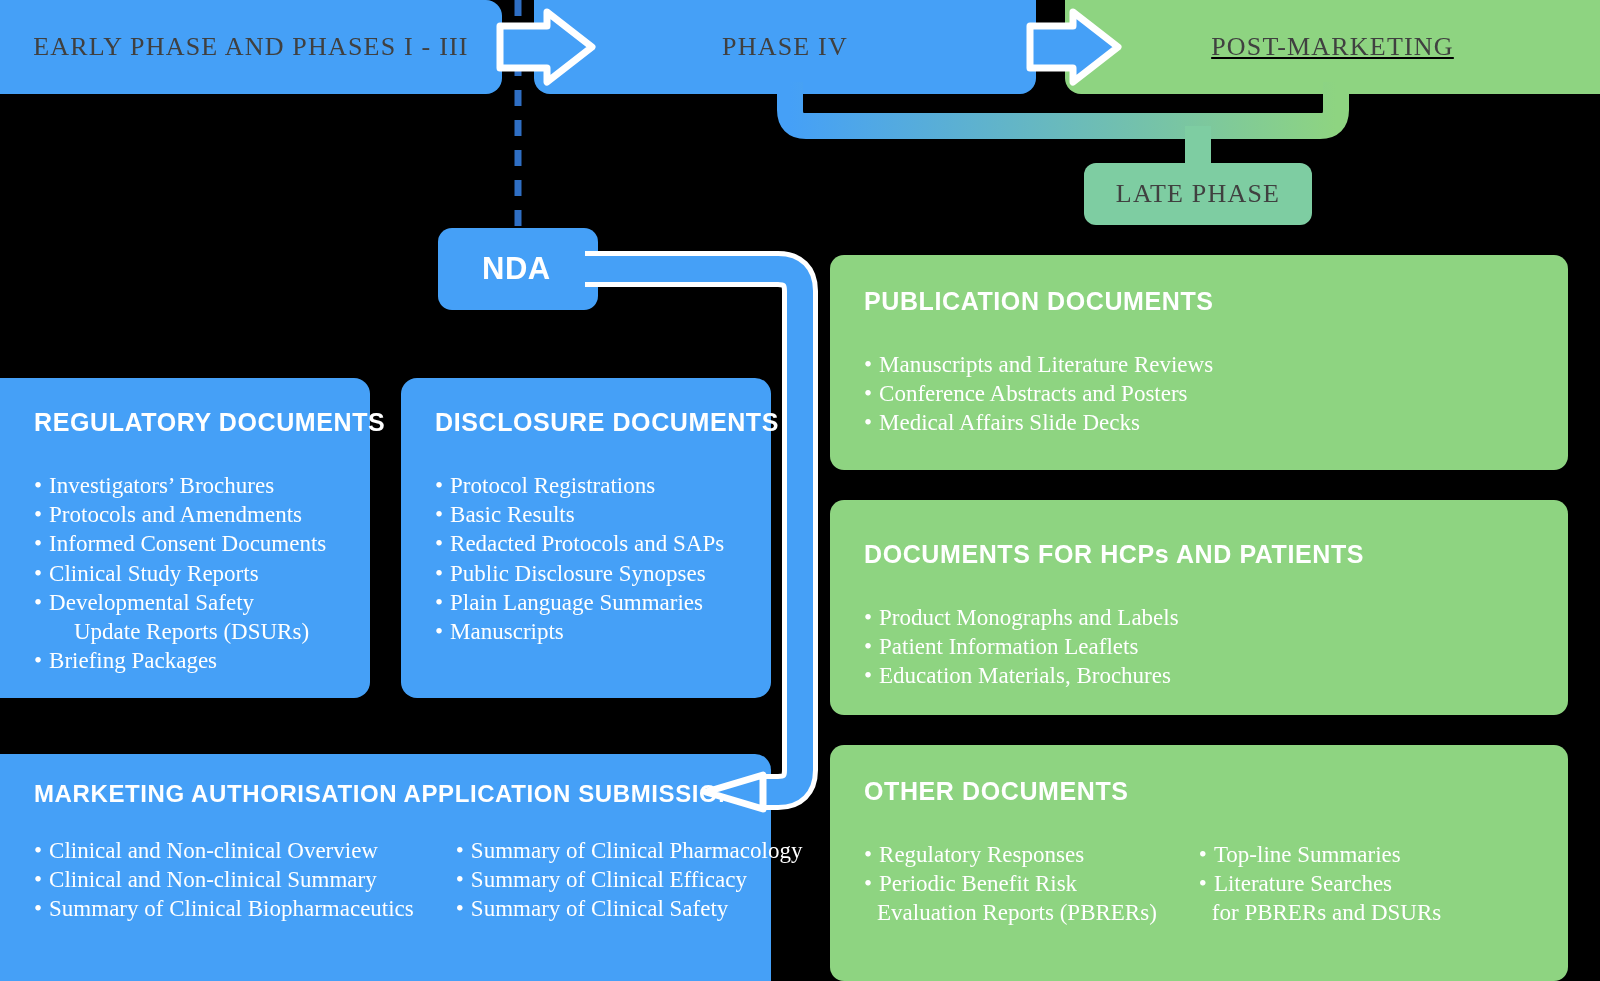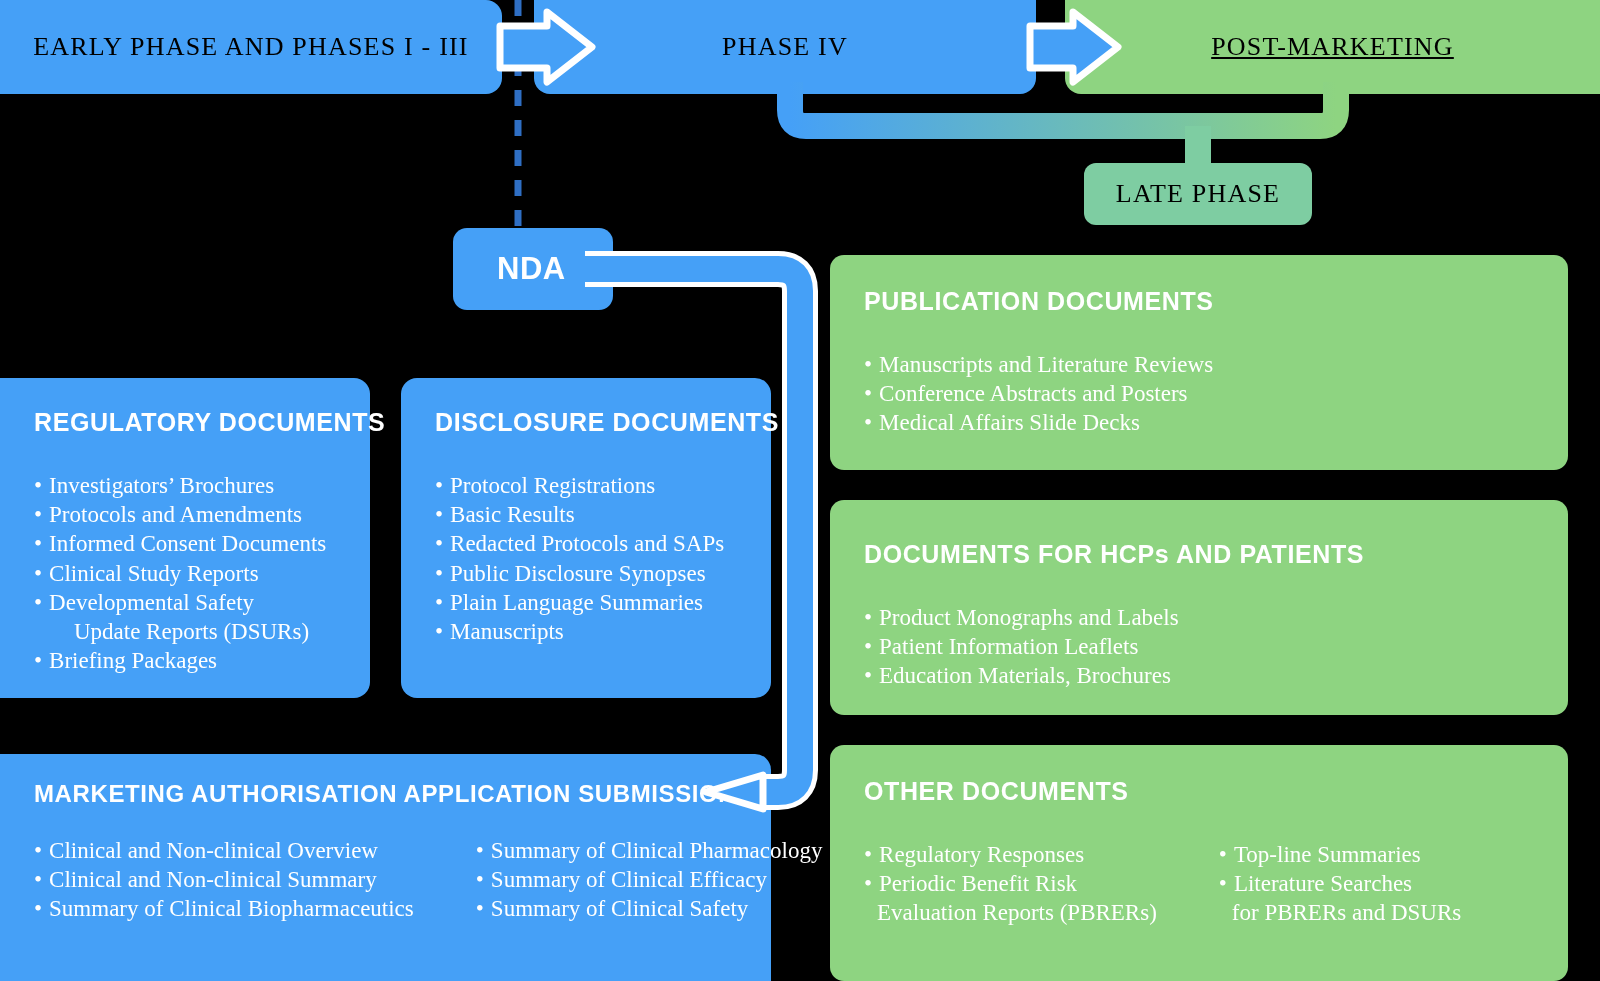--- a/index.html
+++ b/index.html
@@ -9,41 +9,41 @@
 
   .box{position:absolute;box-sizing:border-box;border-radius:16px;}
   .blue{background:#45a0f7;}
   .green{background:#8ed481;}
   .teal{background:#7ecda2;}
 
   
   .phase{display:flex;align-items:center;justify-content:center;}
   .phase-label{
     font-family:"Liberation Serif",serif;
-    color:#000000;font-size:26px;letter-spacing:1.2px;
+    color:#404040;font-size:26px;letter-spacing:1.2px;
     text-align:left;white-space:nowrap;
   }
 
   
   .card{padding:30px 34px;}
   .card-title{
     font-family:"Liberation Sans",sans-serif;
     font-weight:bold;color:#fff;font-size:25px;letter-spacing:.6px;
     margin:0 0 34px 0;white-space:nowrap;
   }
   .card-title.small{font-size:24px;}
   .bullets{list-style:none;margin:0;padding:0;}
   .bullets li{
     font-family:"Liberation Serif",serif;
     color:#ffffff;font-size:23px;line-height:1.27;
     white-space:nowrap;
   }
   .bullets li.cont{text-indent:13px;text-align:center;}
   .bullets li .dot{margin-right:7px;}
-  .cols{display:flex;gap:62px;}
+  .cols{display:flex;gap:42px;}
 
   
   #nda{display:flex;align-items:center;justify-content:flex-start;}
   #nda .nda-label{
     font-family:"Liberation Sans",sans-serif;font-weight:bold;
     color:#fff;font-size:31px;letter-spacing:.5px;padding-left:44px;
   }
 
   svg.overlay{position:absolute;left:0;top:0;width:1600px;height:981px;
               pointer-events:none;overflow:visible;}
@@ -62,21 +62,21 @@
   </div>
 
   <div class="box green phase" id="ph-post" style="left:1065px;top:0;width:535px;height:94px;border-radius:0 0 0 16px;text-decoration:underline;">
     <span class="phase-label">POST-MARKETING</span>
   </div>
 
   <div class="box teal phase" id="late" style="left:1084px;top:163px;width:228px;height:62px;border-radius:12px;">
     <span class="phase-label">LATE PHASE</span>
   </div>
 
-  <div class="box blue" id="nda" style="left:453px;top:228px;width:160px;height:82px;border-radius:14px;">
+  <div class="box blue" id="nda" style="left:438px;top:228px;width:160px;height:82px;border-radius:14px;">
     <span class="nda-label">NDA</span>
   </div>
 
   <div class="box blue card" id="c-reg" style="left:0;top:378px;width:370px;height:320px;border-radius:0 16px 16px 0;">
     <div class="card-title">REGULATORY DOCUMENTS</div>
     <ul class="bullets">
         <li><span class="dot">•</span>Investigators’ Brochures</li>
         <li><span class="dot">•</span>Protocols and Amendments</li>
         <li><span class="dot">•</span>Informed Consent Documents</li>
         <li><span class="dot">•</span>Clinical Study Reports</li>

